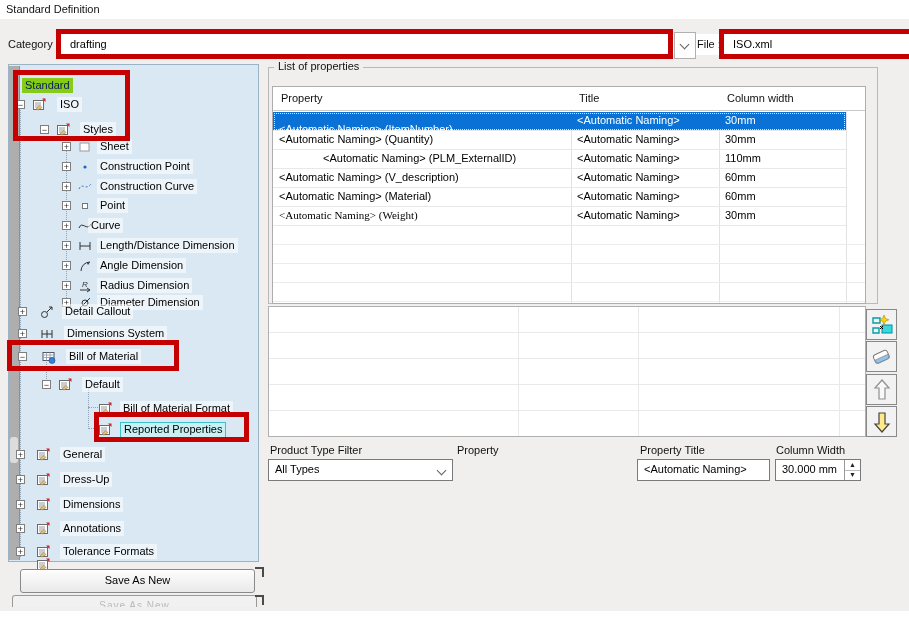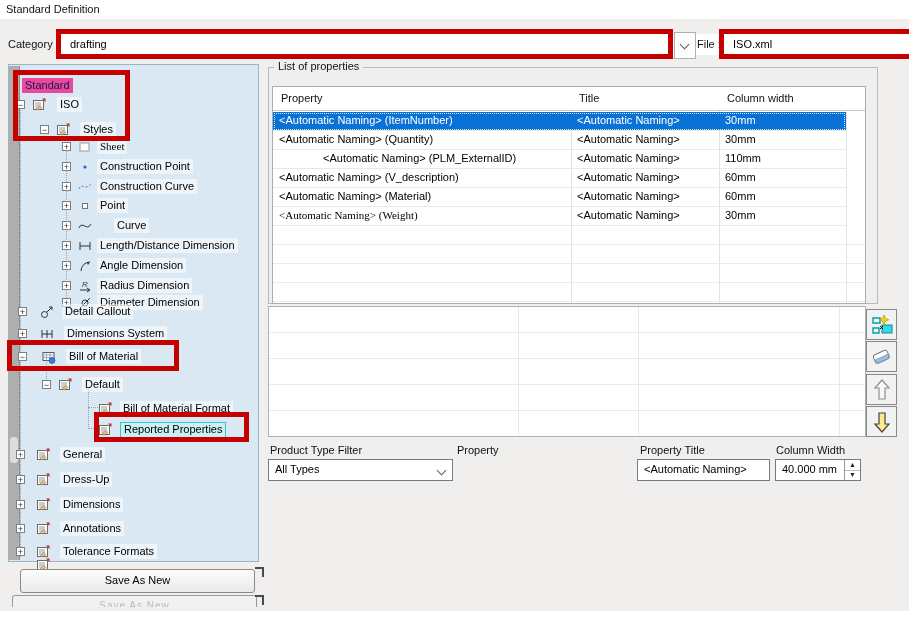--- a/index.html
+++ b/index.html
@@ -20,21 +20,21 @@
   .combobtn{border:1px solid #b0b0b0;background:#fdfdfd;}
   .chev{position:absolute;width:6px;height:6px;border-right:1px solid #606060;border-bottom:1px solid #606060;transform:rotate(45deg);}
   
   .treepanel{left:8px;top:64px;width:251px;height:498px;background:#d9e8f3;border:1px solid #9ab4c6;box-sizing:border-box;}
   .sbtrack{left:9px;top:66px;width:10px;height:494px;background:#aeaeae;border-right:1px solid #8f8f8f;}
   .sbthumb{left:10px;top:437px;width:8px;height:26px;background:#dcdcdc;border-radius:3px;}
   .tconn{border-left:1px dotted #8fa3b5;width:0;}
   .tconnh{border-top:1px dotted #8fa3b5;height:0;}
   .titem{height:15px;line-height:15px;white-space:nowrap;}
   .tlabel{position:absolute;top:0;height:15px;line-height:14px;padding:0 3px;background:rgba(255,255,255,0.55);}
-  .tlabel.sel{background:#ec4899;color:#0a1a5c;}
+  .tlabel.sel{background:#84cc16;color:#0a1a5c;}
   .tlabel.teal{background:#c9f0f2;border:1px solid #3fbfc9;line-height:13px;}
   .expander{position:absolute;width:9px;height:9px;background:#fff;border:1px solid #7f7f7f;
             font-size:9px;line-height:8px;text-align:center;color:#333;box-sizing:border-box;}
   .ticon{position:absolute;width:14px;height:14px;}
   .ticon svg{display:block;}
   
   .savebtn{left:20px;top:569px;width:233px;height:22px;border:1px solid #8a8a8a;border-radius:3px;
            background:linear-gradient(#fdfdfd,#e9e9e9);text-align:center;line-height:21px;}
   .ghostbtn{left:12px;top:595px;width:243px;height:11px;border:1px solid #9a9a9a;border-radius:3px 3px 0 0;
             border-bottom:none;background:#f1f1f1;overflow:hidden;text-align:center;}
@@ -137,21 +137,21 @@
         </span>
         <span class="tlabel" style="left: 80px;">Styles</span>
       </div>
       <div class="abs titem" style="left: 0px; top: 139px; width: 259px;">
         <div class="expander" style="left: 62px; top: 3px;">+</div>
         <span class="ticon" style="left: 78px; top: 1px;">
           <svg width="14" height="14" viewBox="0 0 14 14">
             <rect x="2" y="3" width="9" height="8" fill="#fff" stroke="#999"></rect>
           </svg>
         </span>
-        <span class="tlabel" style="left: 97px; font-family: Liberation Serif, serif;">Sheet</span>
+        <span class="tlabel" style="left: 97px;">Sheet</span>
       </div>
       <div class="abs titem" style="left: 0px; top: 159px; width: 259px;">
         <div class="expander" style="left: 62px; top: 3px;">+</div>
         <span class="ticon" style="left: 78px; top: 1px;">
           <svg width="14" height="14" viewBox="0 0 14 14">
             <circle cx="7" cy="7" r="1.6" fill="#1a66cc"></circle>
           </svg>
         </span>
         <span class="tlabel" style="left: 97px;">Construction Point</span>
       </div>
@@ -173,21 +173,21 @@
         </span>
         <span class="tlabel" style="left: 97px;">Point</span>
       </div>
       <div class="abs titem" style="left: 0px; top: 218px; width: 259px;">
         <div class="expander" style="left: 62px; top: 3px;">+</div>
         <span class="ticon" style="left: 78px; top: 1px;">
           <svg width="14" height="14" viewBox="0 0 14 14">
             <path d="M1 9 C4 1 9 13 13 5" fill="none" stroke="#333"></path>
           </svg>
         </span>
-        <span class="tlabel" style="left: 114px;">Curve</span>
+        <span class="tlabel" style="left: 88px;">Curve</span>
       </div>
       <div class="abs titem" style="left: 0px; top: 238px; width: 259px;">
         <div class="expander" style="left: 62px; top: 3px;">+</div>
         <span class="ticon" style="left: 78px; top: 1px;">
           <svg width="14" height="14" viewBox="0 0 14 14">
             <path d="M2 3 V11 M12 3 V11 M2 7 H12" fill="none" stroke="#333"></path>
           </svg>
         </span>
         <span class="tlabel" style="left: 97px;">Length/Distance Dimension</span>
       </div>
@@ -395,21 +395,21 @@
     <div class="colsep" style="left:298px;"></div>
     <div class="colsep" style="left:446px;"></div>
     <div class="colsep" style="left:573px;"></div>
     <div class="thead">
       <span style="left:8px;">Property</span>
       <span style="left:306px;">Title</span>
       <span style="left:454px;">Column width</span>
     </div>
     <div id="tbody">
         <div class="trow sel" style="top: 25px;">
-          <span style="left: 6px;">&lt;Automatic Naming&gt; (ItemNumber)</span>
+          <span style="left: 6px; margin-top: 9px;">&lt;Automatic Naming&gt; (ItemNumber)</span>
           <span style="left: 304px;">&lt;Automatic Naming&gt;</span>
           <span style="left: 452px;">30mm</span>
         </div>
         <div class="trow" style="top: 44px;">
           <span style="left: 6px;">&lt;Automatic Naming&gt; (Quantity)</span>
           <span style="left: 304px;">&lt;Automatic Naming&gt;</span>
           <span style="left: 452px;">30mm</span>
         </div>
         <div class="trow" style="top: 63px;">
           <span style="left: 6px; margin-left: 44px;">&lt;Automatic Naming&gt; (PLM_ExternalID)</span>
@@ -476,19 +476,19 @@
   <div class="abs flabel" style="left:776px;">Column Width</div>
 
   <div class="abs fbox" style="left:268px;width:185px;">
     <span class="val">All Types</span>
     <span class="chev" style="right:7px;top:7px;"></span>
   </div>
   <div class="abs fbox" style="left:637px;width:133px;">
     <span class="val">&lt;Automatic Naming&gt;</span>
   </div>
   <div class="abs fbox" style="left:775px;width:86px;">
-    <span class="val">40.000 mm</span>
+    <span class="val">30.000 mm</span>
     <span class="spinner">
       <span class="up">▲</span>
       <span class="dn">▼</span>
     </span>
   </div>
 </div>
 
 </body></html>

